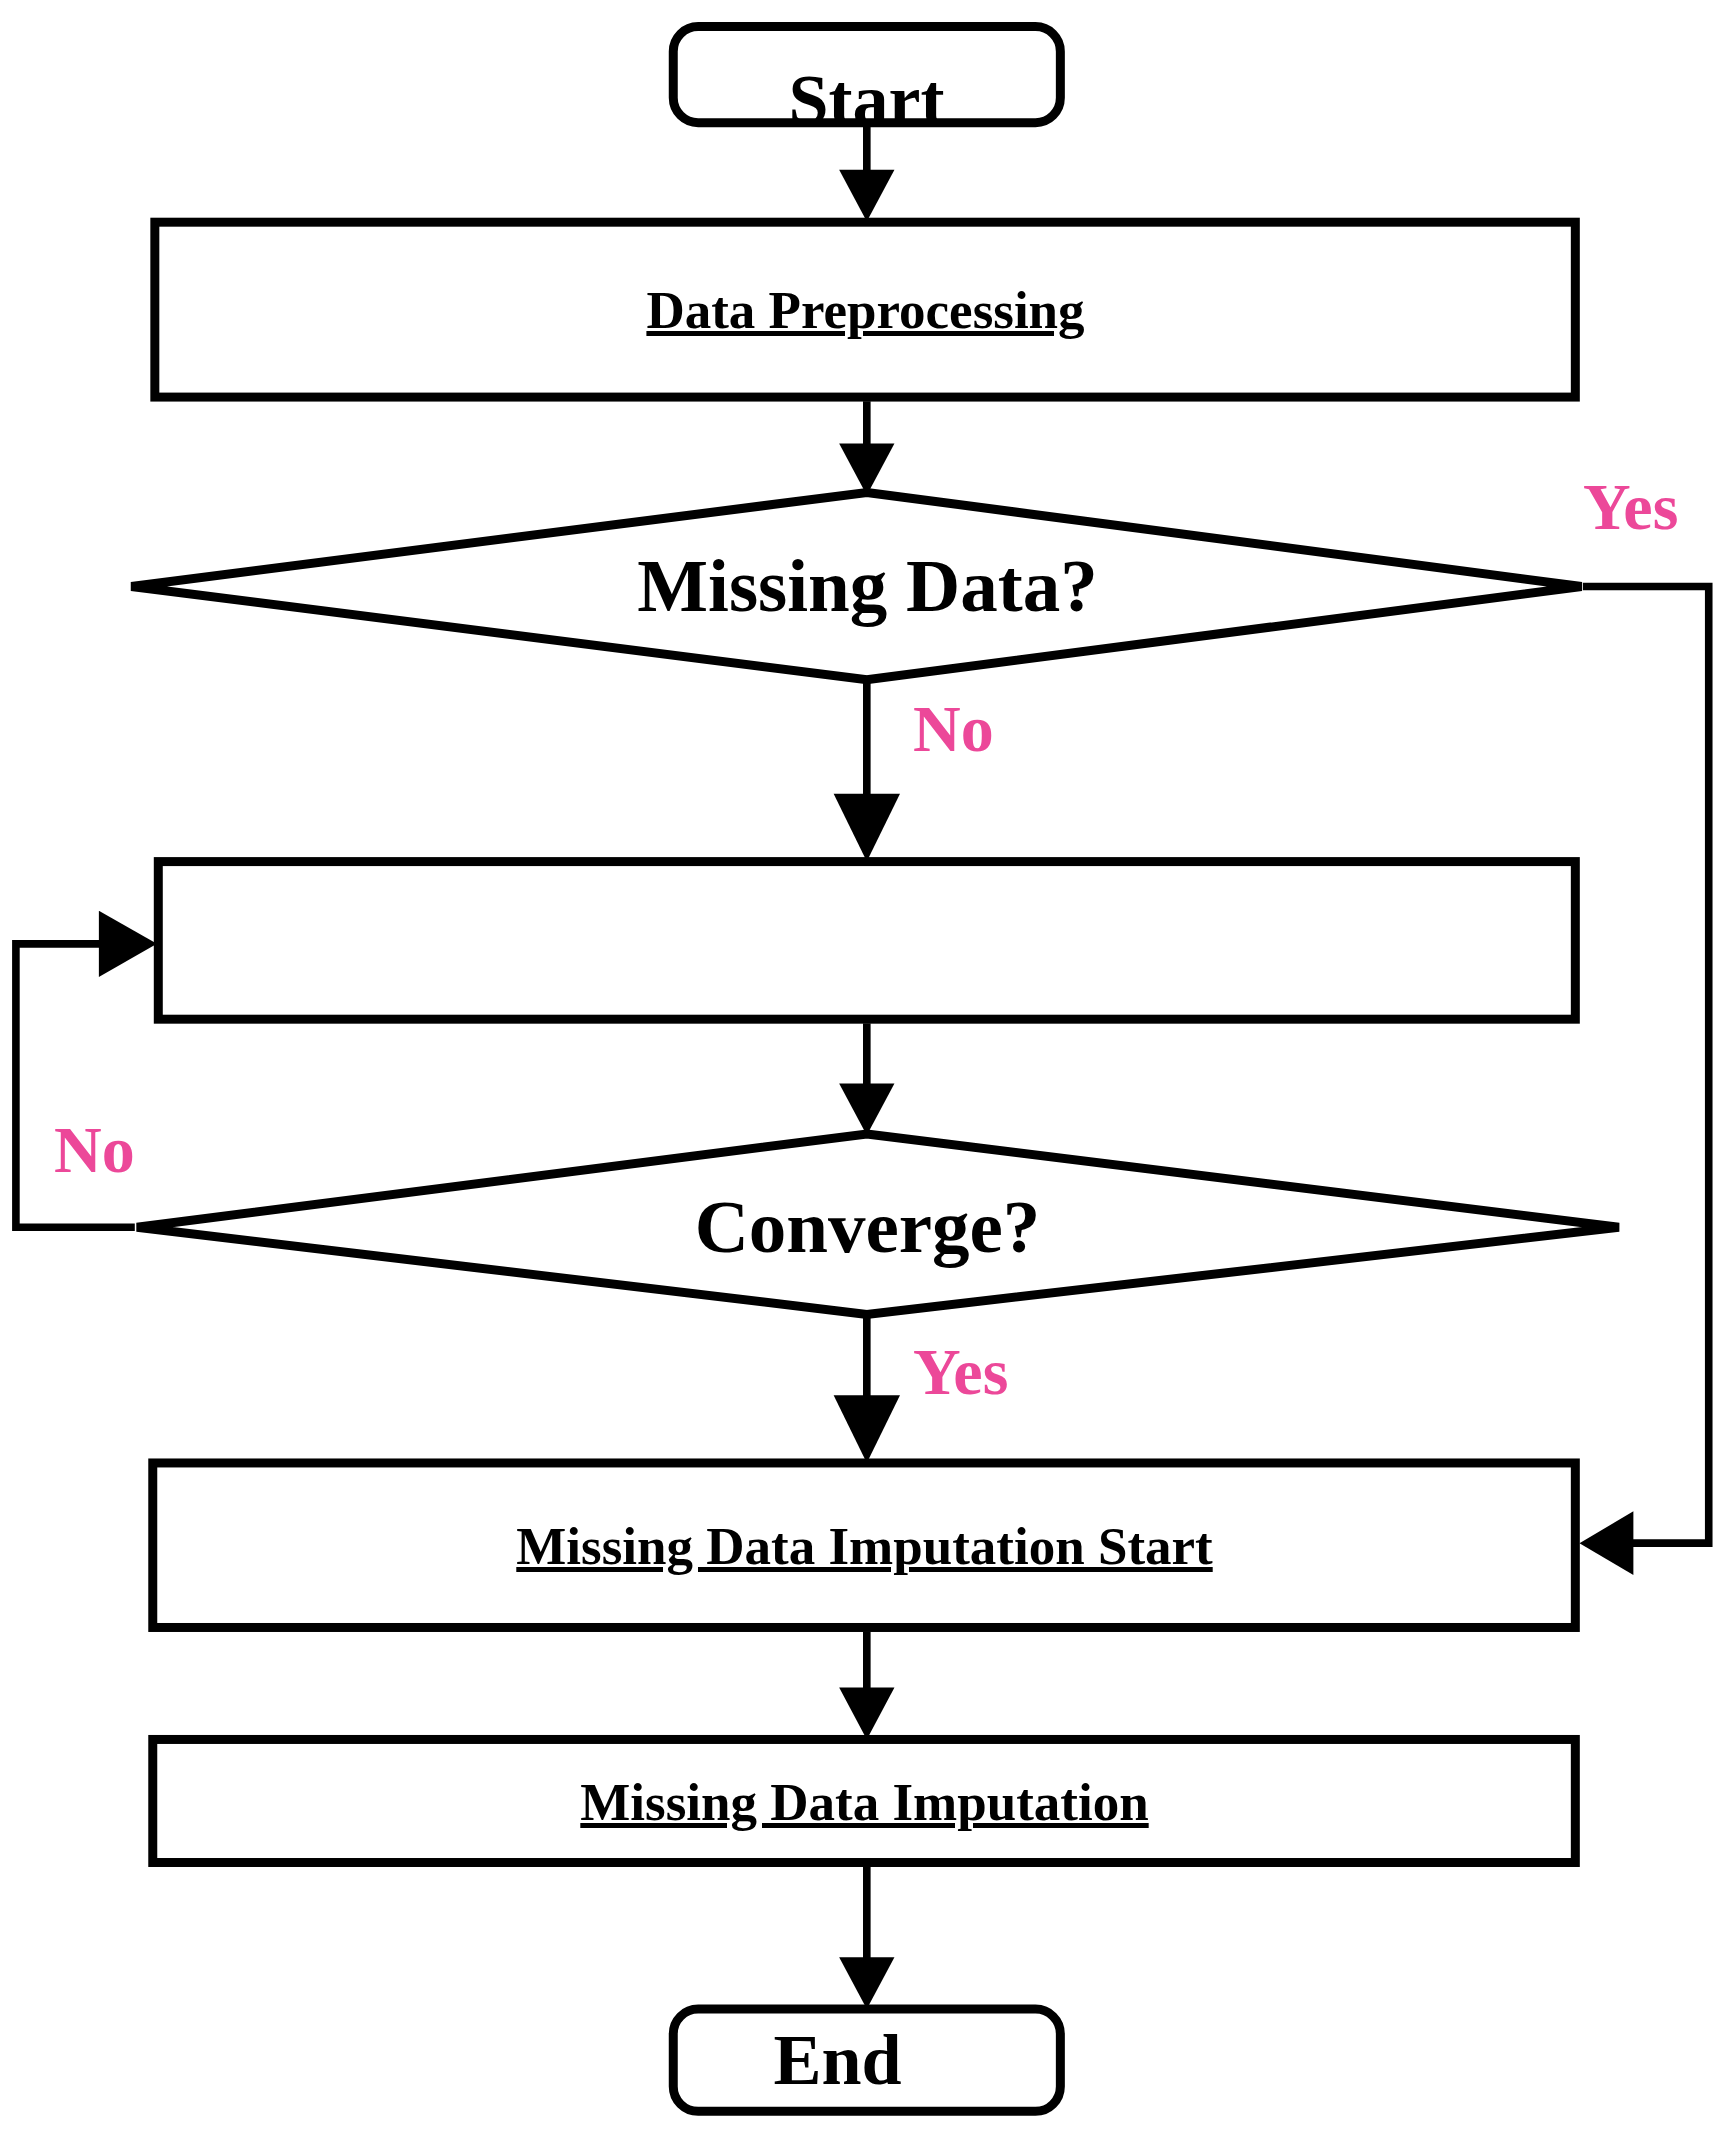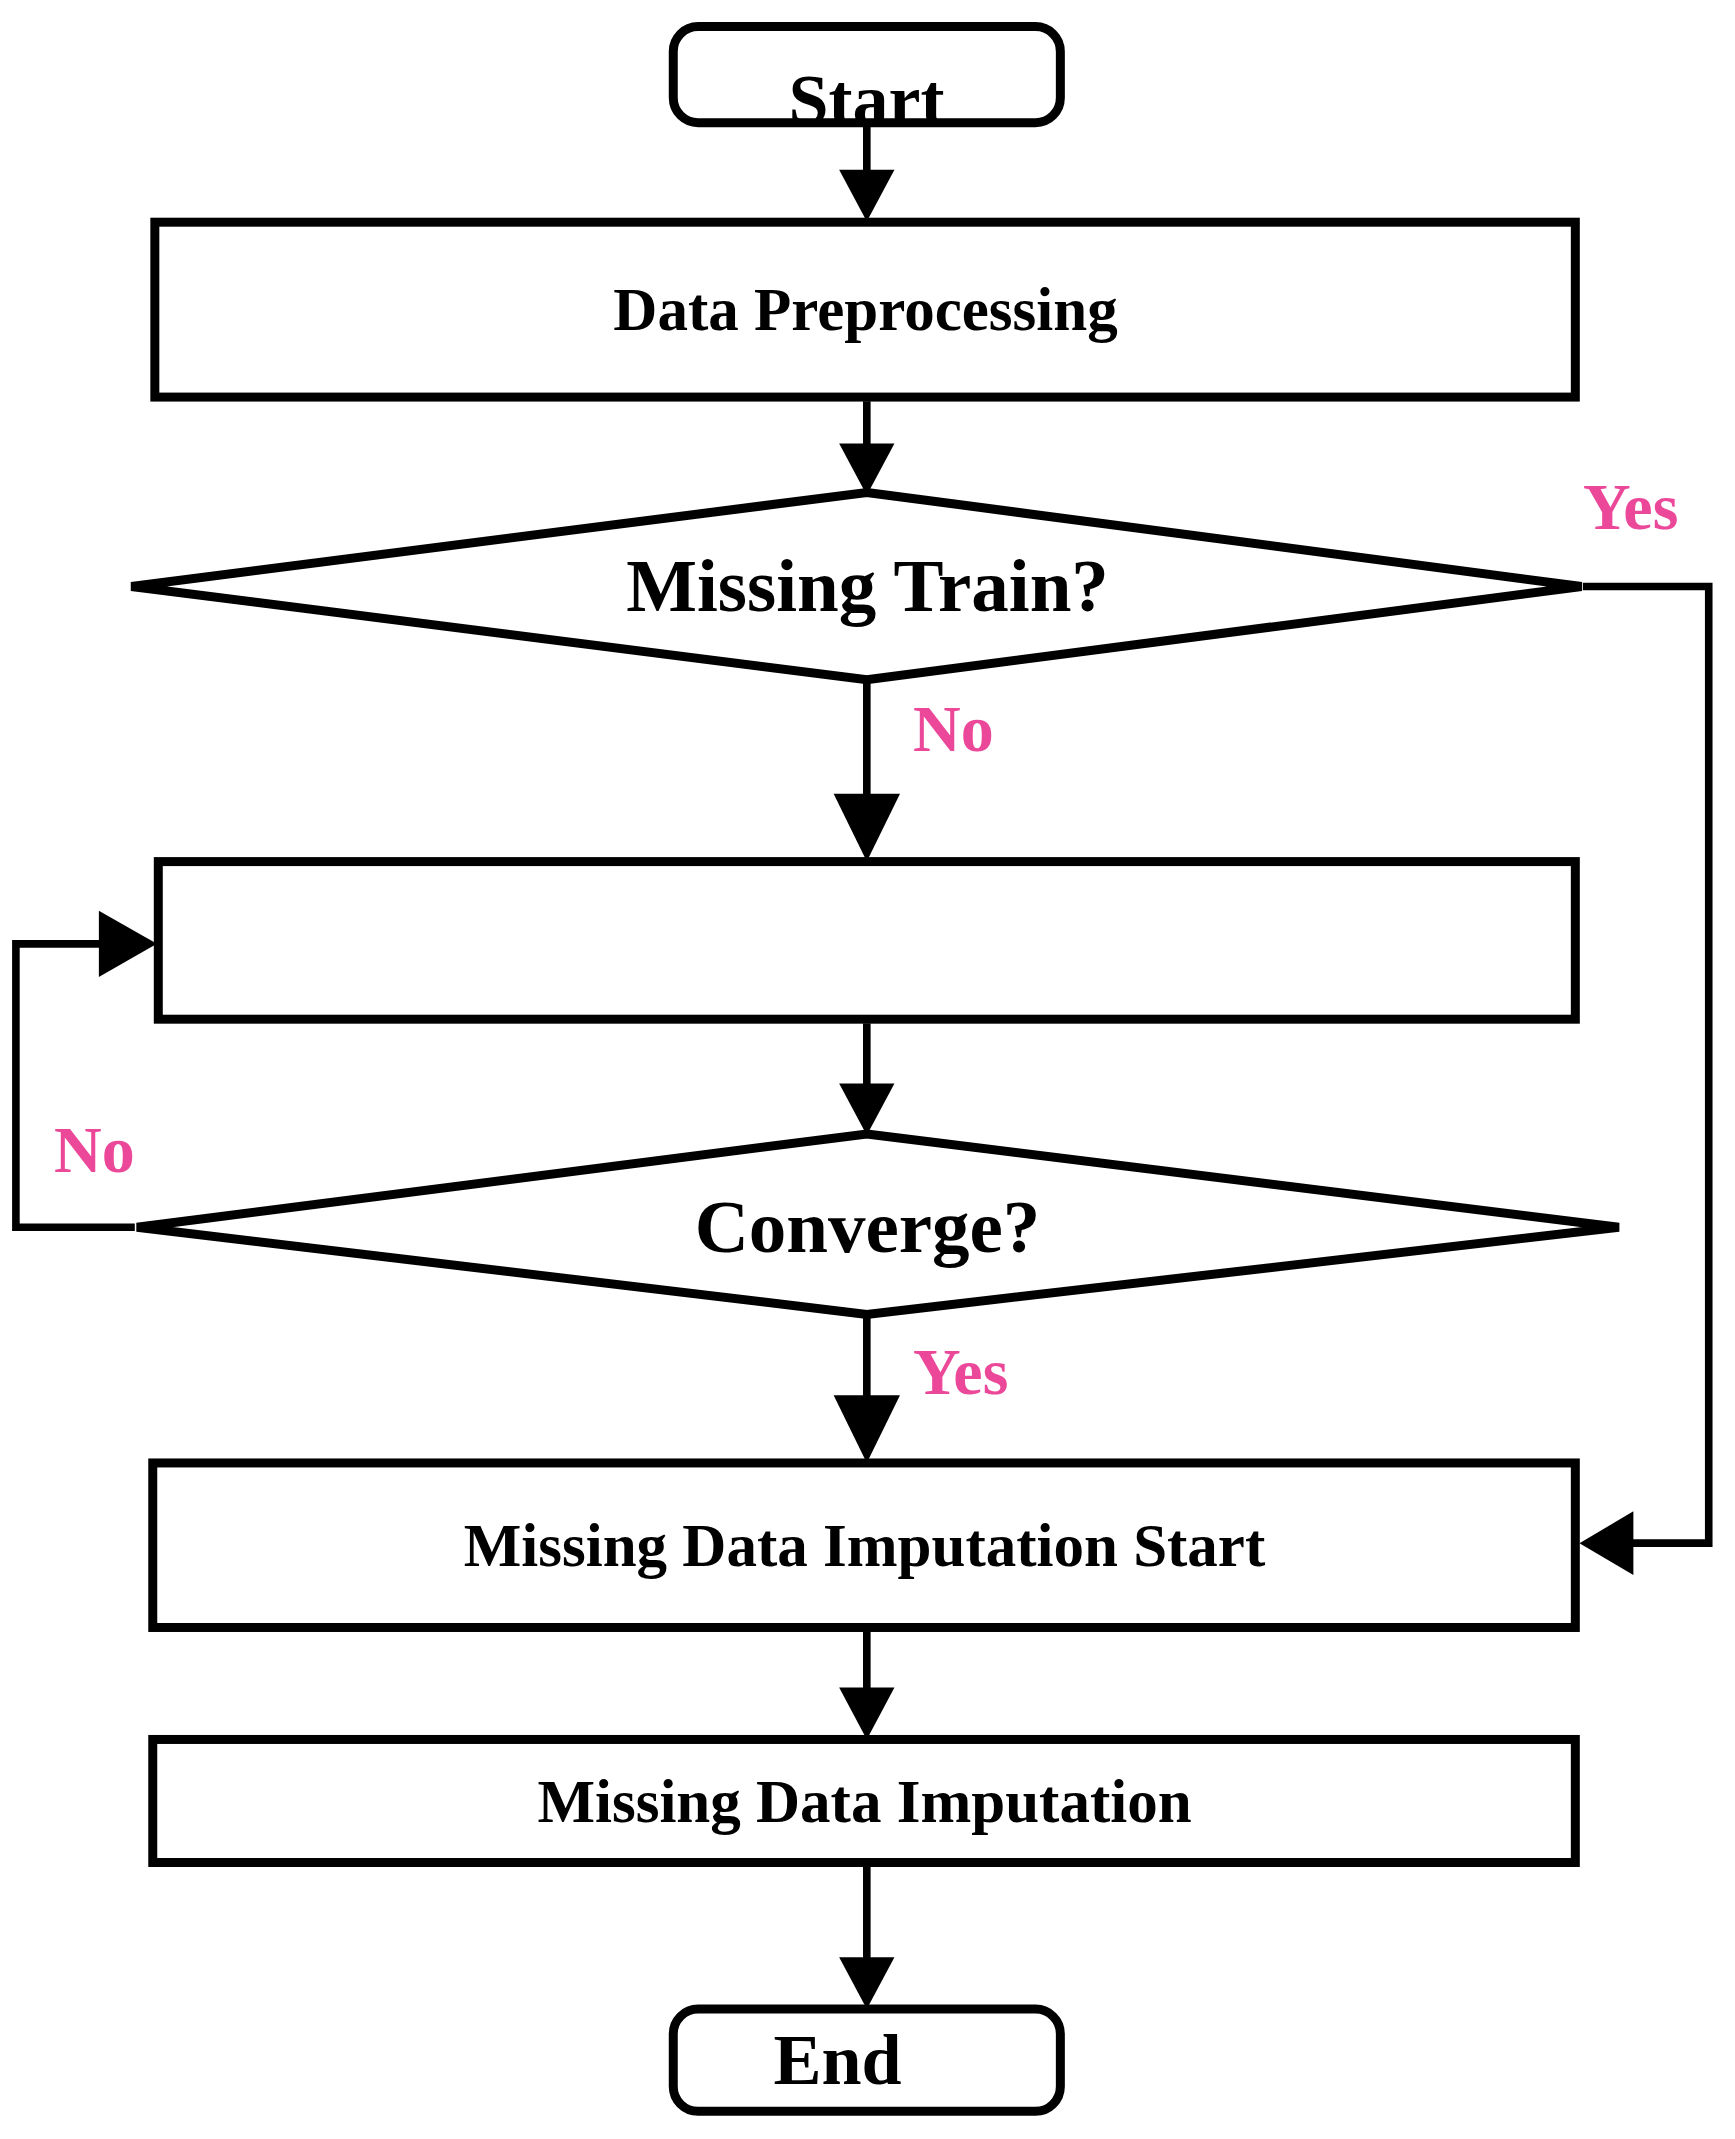--- a/index.html
+++ b/index.html
@@ -35,21 +35,21 @@
   }
   .edge-label {
     position: absolute;
     font-family: "Liberation Serif", "DejaVu Serif", serif;
     font-weight: bold;
     color: #ec4899;
     white-space: nowrap;
     pointer-events: none;
   }
   .terminal-label { font-size: 72px; }
-  .process-label  { font-size: 61px; }
+  .process-label  { font-size: 53px; text-decoration: underline; }
   .decision-label { font-size: 75px; }
   .branch-label   { font-size: 66px; }
 </style>
 </head>
 <body>
 
 <div id="stage">
 
   <svg id="flow-svg" viewBox="0 0 2510 3095" xmlns="http://www.w3.org/2000/svg">
 
@@ -100,21 +100,21 @@
 
     <rect x="221" y="2516" width="2058" height="178" fill="#ffffff" stroke="#000000" stroke-width="13"></rect>
 
     <rect x="974" y="2906" width="560" height="148" rx="36" ry="36" fill="#ffffff" stroke="#000000" stroke-width="13"></rect>
   </svg>
 
   <div class="node-label terminal-label" style="left:673px; top:26px; width:387px; height:96px;margin-top:26px;">Start</div>
 
   <div class="node-label process-label" style="left:155px; top:222px; width:1421px; height:175px;">Data Preprocessing</div>
 
-  <div class="node-label decision-label" style="left:176px; top:539px; width:1383px; height:94px;">Missing Train?</div>
+  <div class="node-label decision-label" style="left:176px; top:539px; width:1383px; height:94px;">Missing Data?</div>
 
 
   <div class="node-label decision-label" style="left:176px; top:1180px; width:1383px; height:94px;">Converge?</div>
 
   <div class="node-label process-label" style="left:153px; top:1463px; width:1423px; height:165px;">Missing Data Imputation Start</div>
 
   <div class="node-label process-label" style="left:153px; top:1740px; width:1423px; height:123px;">Missing Data Imputation</div>
 
   <div class="node-label terminal-label" style="left:644px; top:2009px; width:387px; height:102px;">End</div>
 

